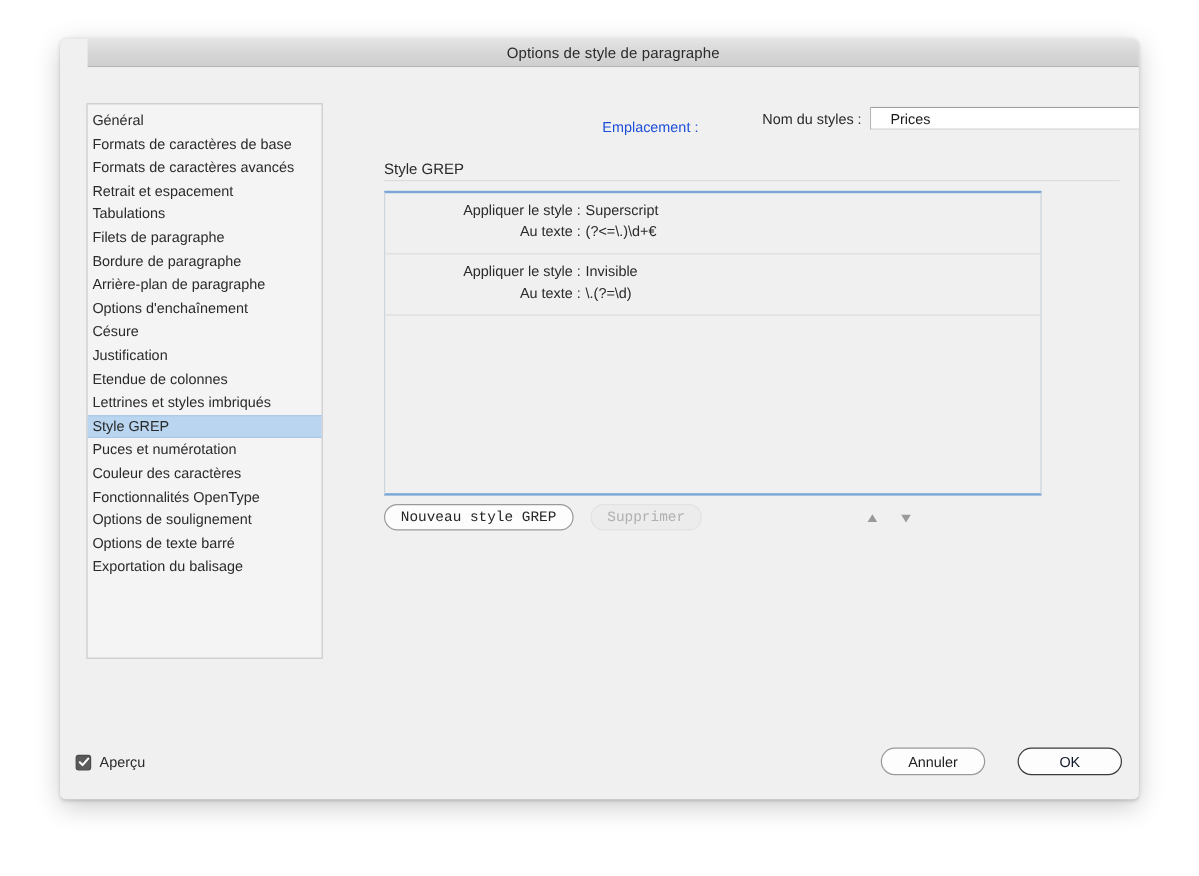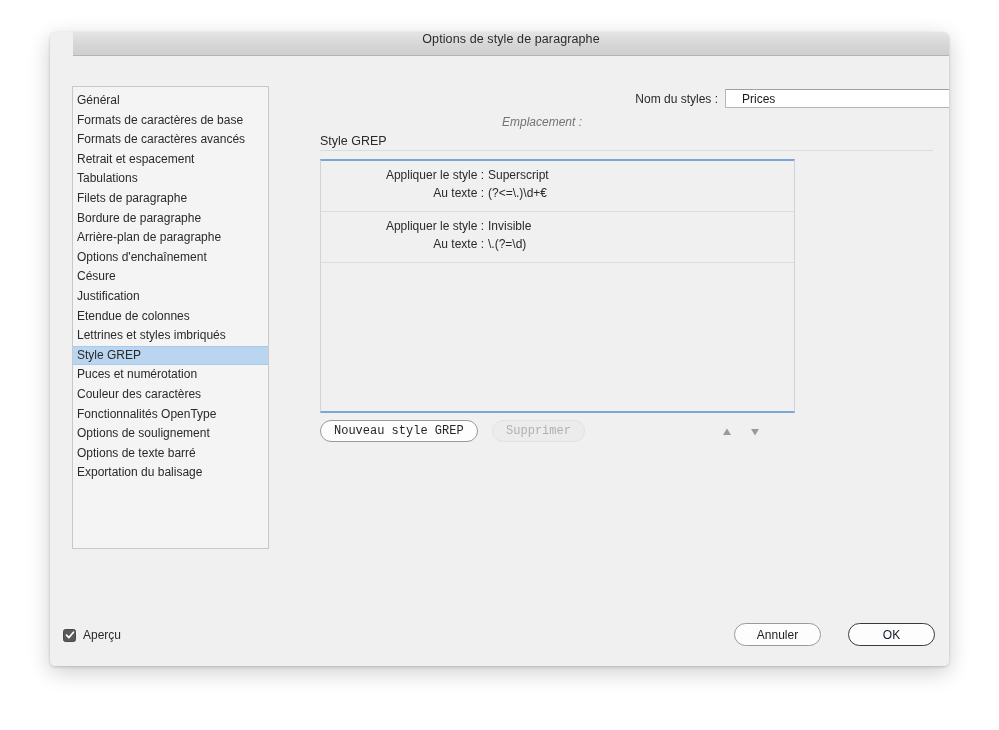--- a/index.html
+++ b/index.html
@@ -27,21 +27,21 @@
     box-shadow: 0 6px 22px rgba(0,0,0,0.20), 0 1px 3px rgba(0,0,0,0.18);
     overflow: hidden;
   }
 
   
   #titlebar {
     height: 23px;
     background: linear-gradient(to bottom, #e5e5e5 0%, #d6d6d6 55%, #cfcfcf 100%);
     border-bottom: 1px solid #b4b4b4;
     display: flex;
-    align-items: flex-start;
+    align-items: center;
     justify-content: center;
     position: relative;
     margin-left: 23px;
   }
   #titlebar .title-text {
     font-size: 12.5px;
     color: #2b2b2b;
     letter-spacing: 0.1px;
   }
 
@@ -112,26 +112,25 @@
     background: #ffffff;
     font-family: "Liberation Sans", "DejaVu Sans", sans-serif;
     font-size: 12px;
     color: #1a1a1a;
     padding: 0 16px;
     outline: none;
     border-radius: 1px;
   }
   #location-row {
     position: absolute;
-    left: 0; top: 59px;
+    left: 0; top: 43px;
     width: 320px;
     text-align: right;
     font-size: 12px;
-    color: #737373;
-    font-style: italic;
+    color: #1d4ed8;
   }
 
   
   #section-heading {
     position: absolute;
     left: 58px;
     top: 78px;
     font-size: 12.5px;
     color: #2a2a2a;
   }
@@ -142,21 +141,21 @@
     right: 16px;
     height: 1px;
     background: #dcdcdc;
   }
 
   
   #grep-listbox {
     position: absolute;
     left: 58px;
     top: 103px;
-    width: 475px;
+    width: 548px;
     height: 254px;
     box-sizing: border-box;
     background: #f0f0f0;
     border: 1px solid #ccd4dc;
     border-top: 2px solid #7ba7d7;
     border-bottom: 2px solid #7ba7d7;
     overflow: hidden;
   }
   .grep-entry {
     padding: 7px 0 7px 0;

